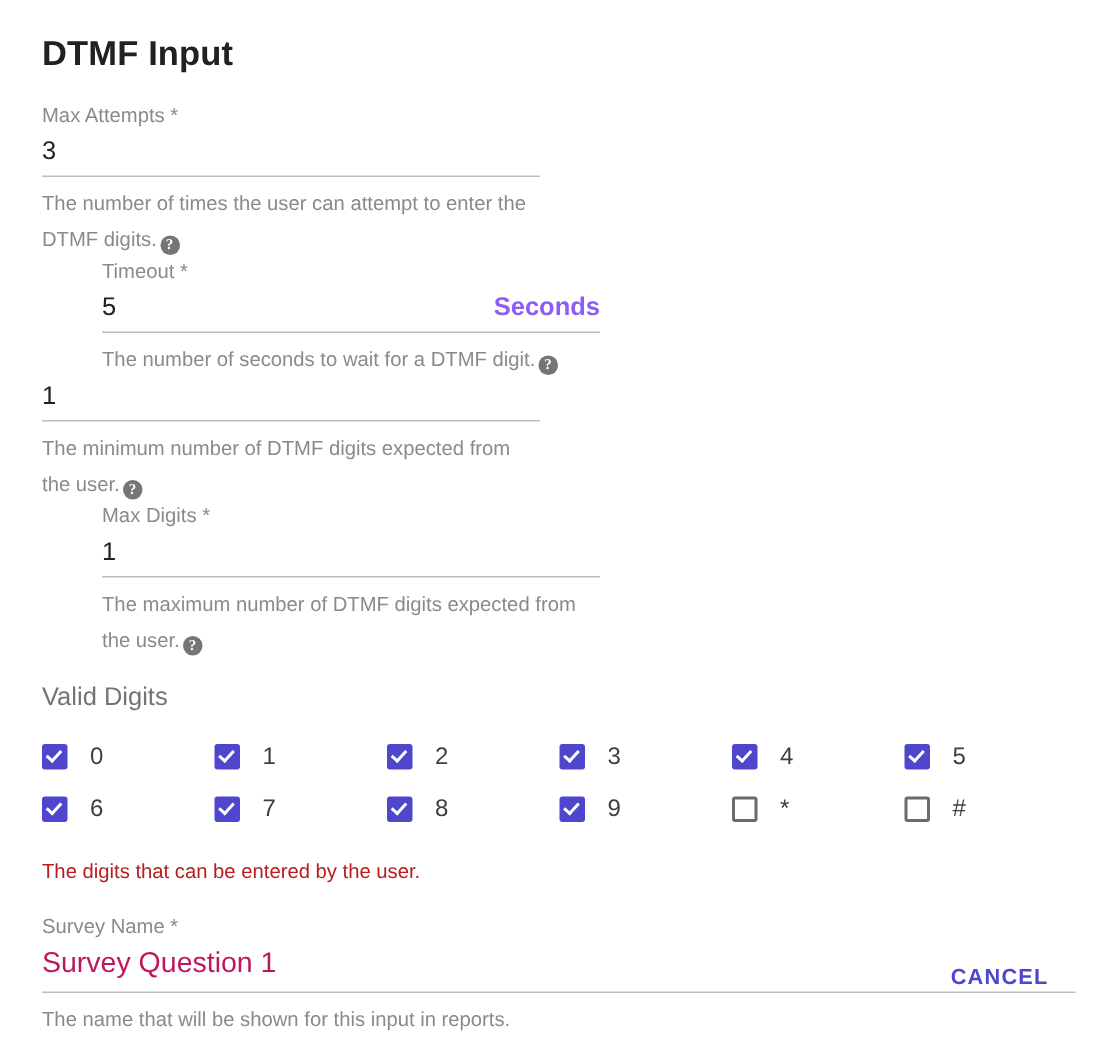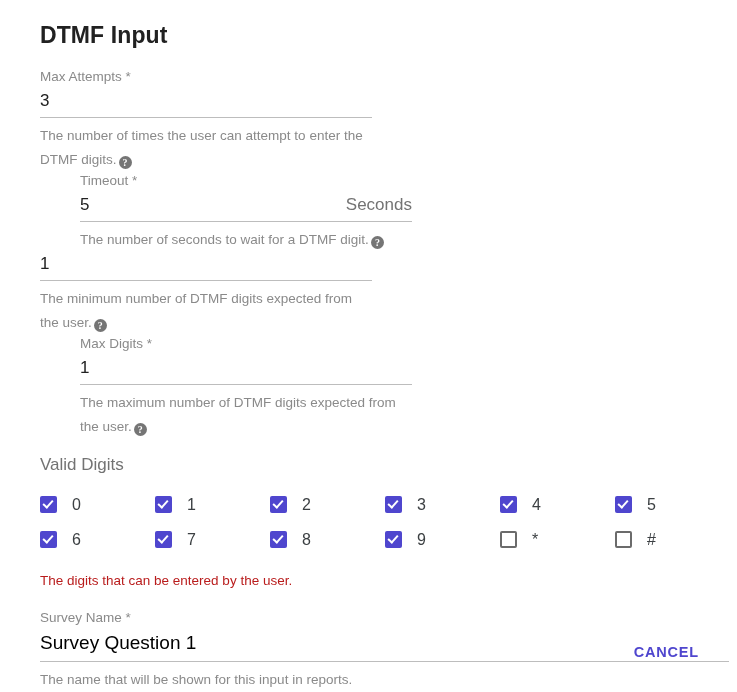--- a/index.html
+++ b/index.html
@@ -14,21 +14,21 @@
     color: #202124;
     -webkit-font-smoothing: antialiased;
     overflow: hidden;
   }
 
   .dialog {
     position: relative;
     width: 737px;
     height: 692px;
     box-sizing: border-box;
-    padding: 0 40px;
+    padding: 0 28px;
     background: #ffffff;
   }
 
   .dialog-title {
     font-size: 23px;
     font-weight: bold;
     color: #212121;
     letter-spacing: 0.1px;
     padding-top: 20px;
     line-height: 30px;
@@ -72,24 +72,25 @@
     line-height: 23px;
     background: transparent;
     border: none;
     outline: none;
     padding: 0;
     font-family: "Liberation Sans", sans-serif;
     width: 100%;
   }
   .field-suffix {
     font-size: 17px;
-    color: #737373;
+    color: #8b5cf6;
     white-space: nowrap;
     padding-left: 8px;
     line-height: 23px;
+    font-weight: bold;
   }
 
   .field-hint {
     font-size: 13.5px;
     color: #8a8a8a;
     line-height: 24px;
     margin-top: 6px;
     max-width: 332px;
   }
 
@@ -175,21 +176,21 @@
   .name-block {
     margin-top: 18px;
   }
   .name-underline {
     border-bottom: 1px solid #bdbdbd;
     padding-bottom: 5px;
     width: 689px;
   }
   .name-value {
     font-size: 19px;
-    color: #000000;
+    color: #be185d;
     line-height: 26px;
     border: none;
     outline: none;
     padding: 0;
     background: transparent;
     font-family: "Liberation Sans", sans-serif;
     width: 100%;
   }
 
   

